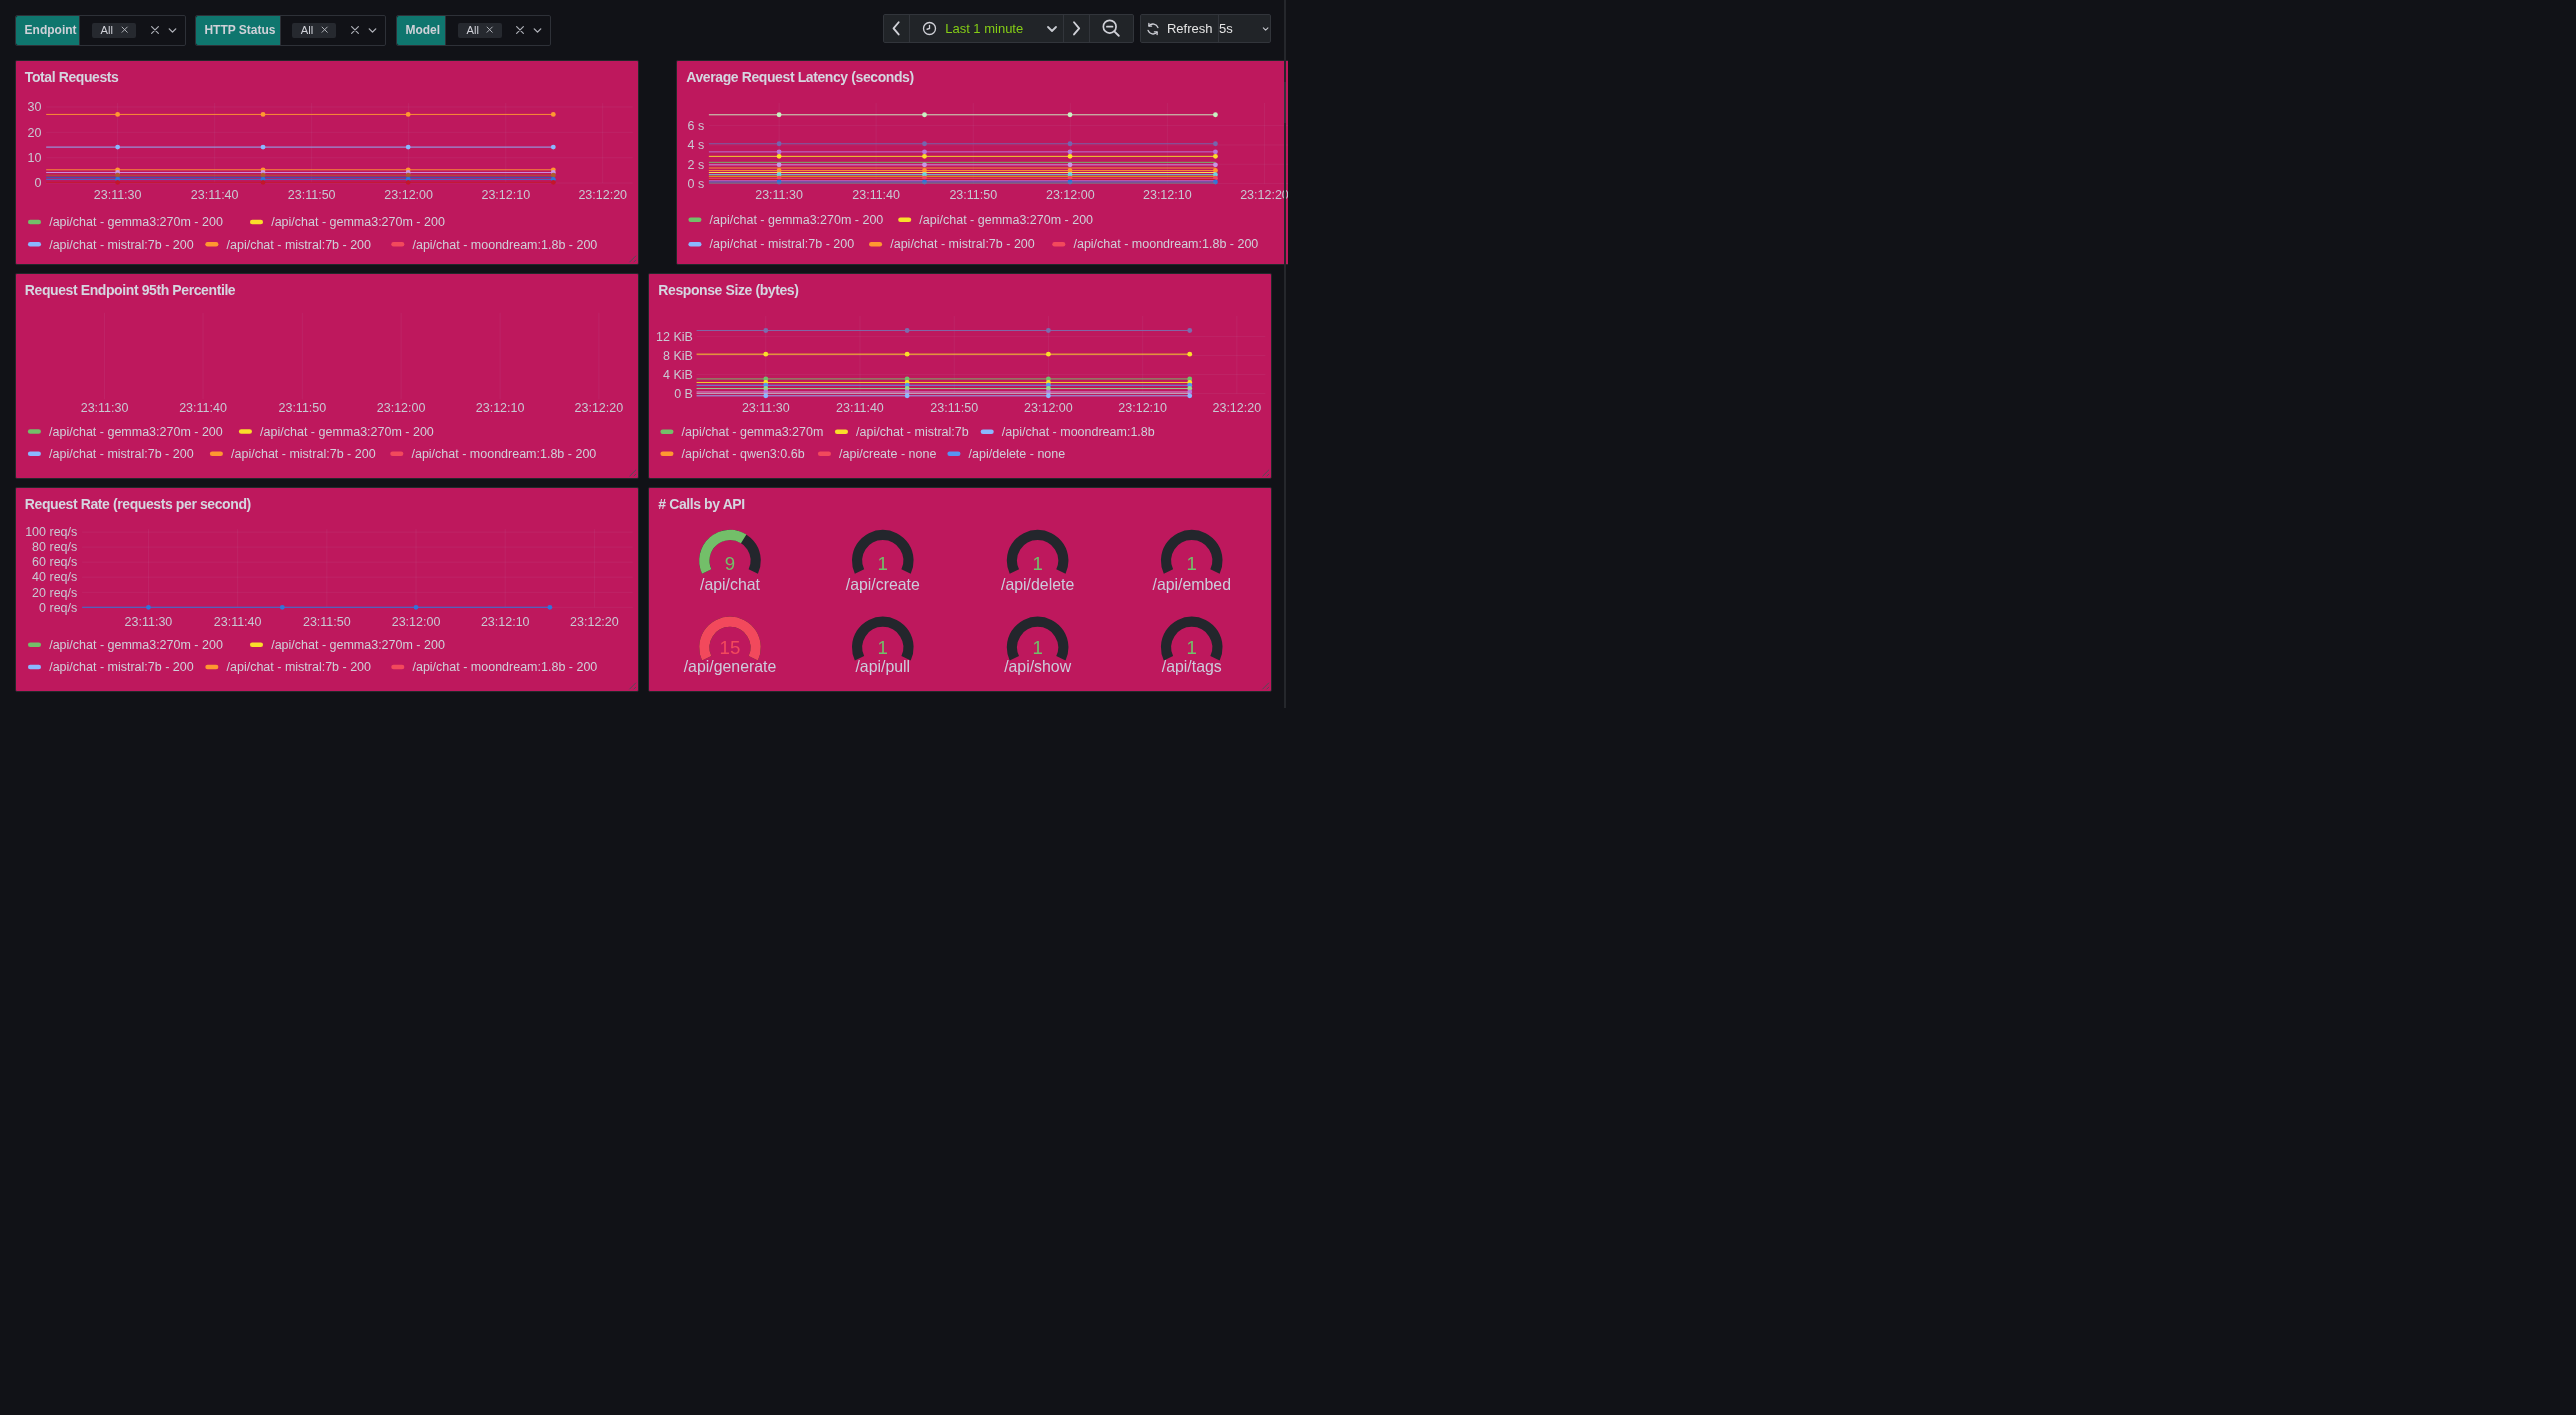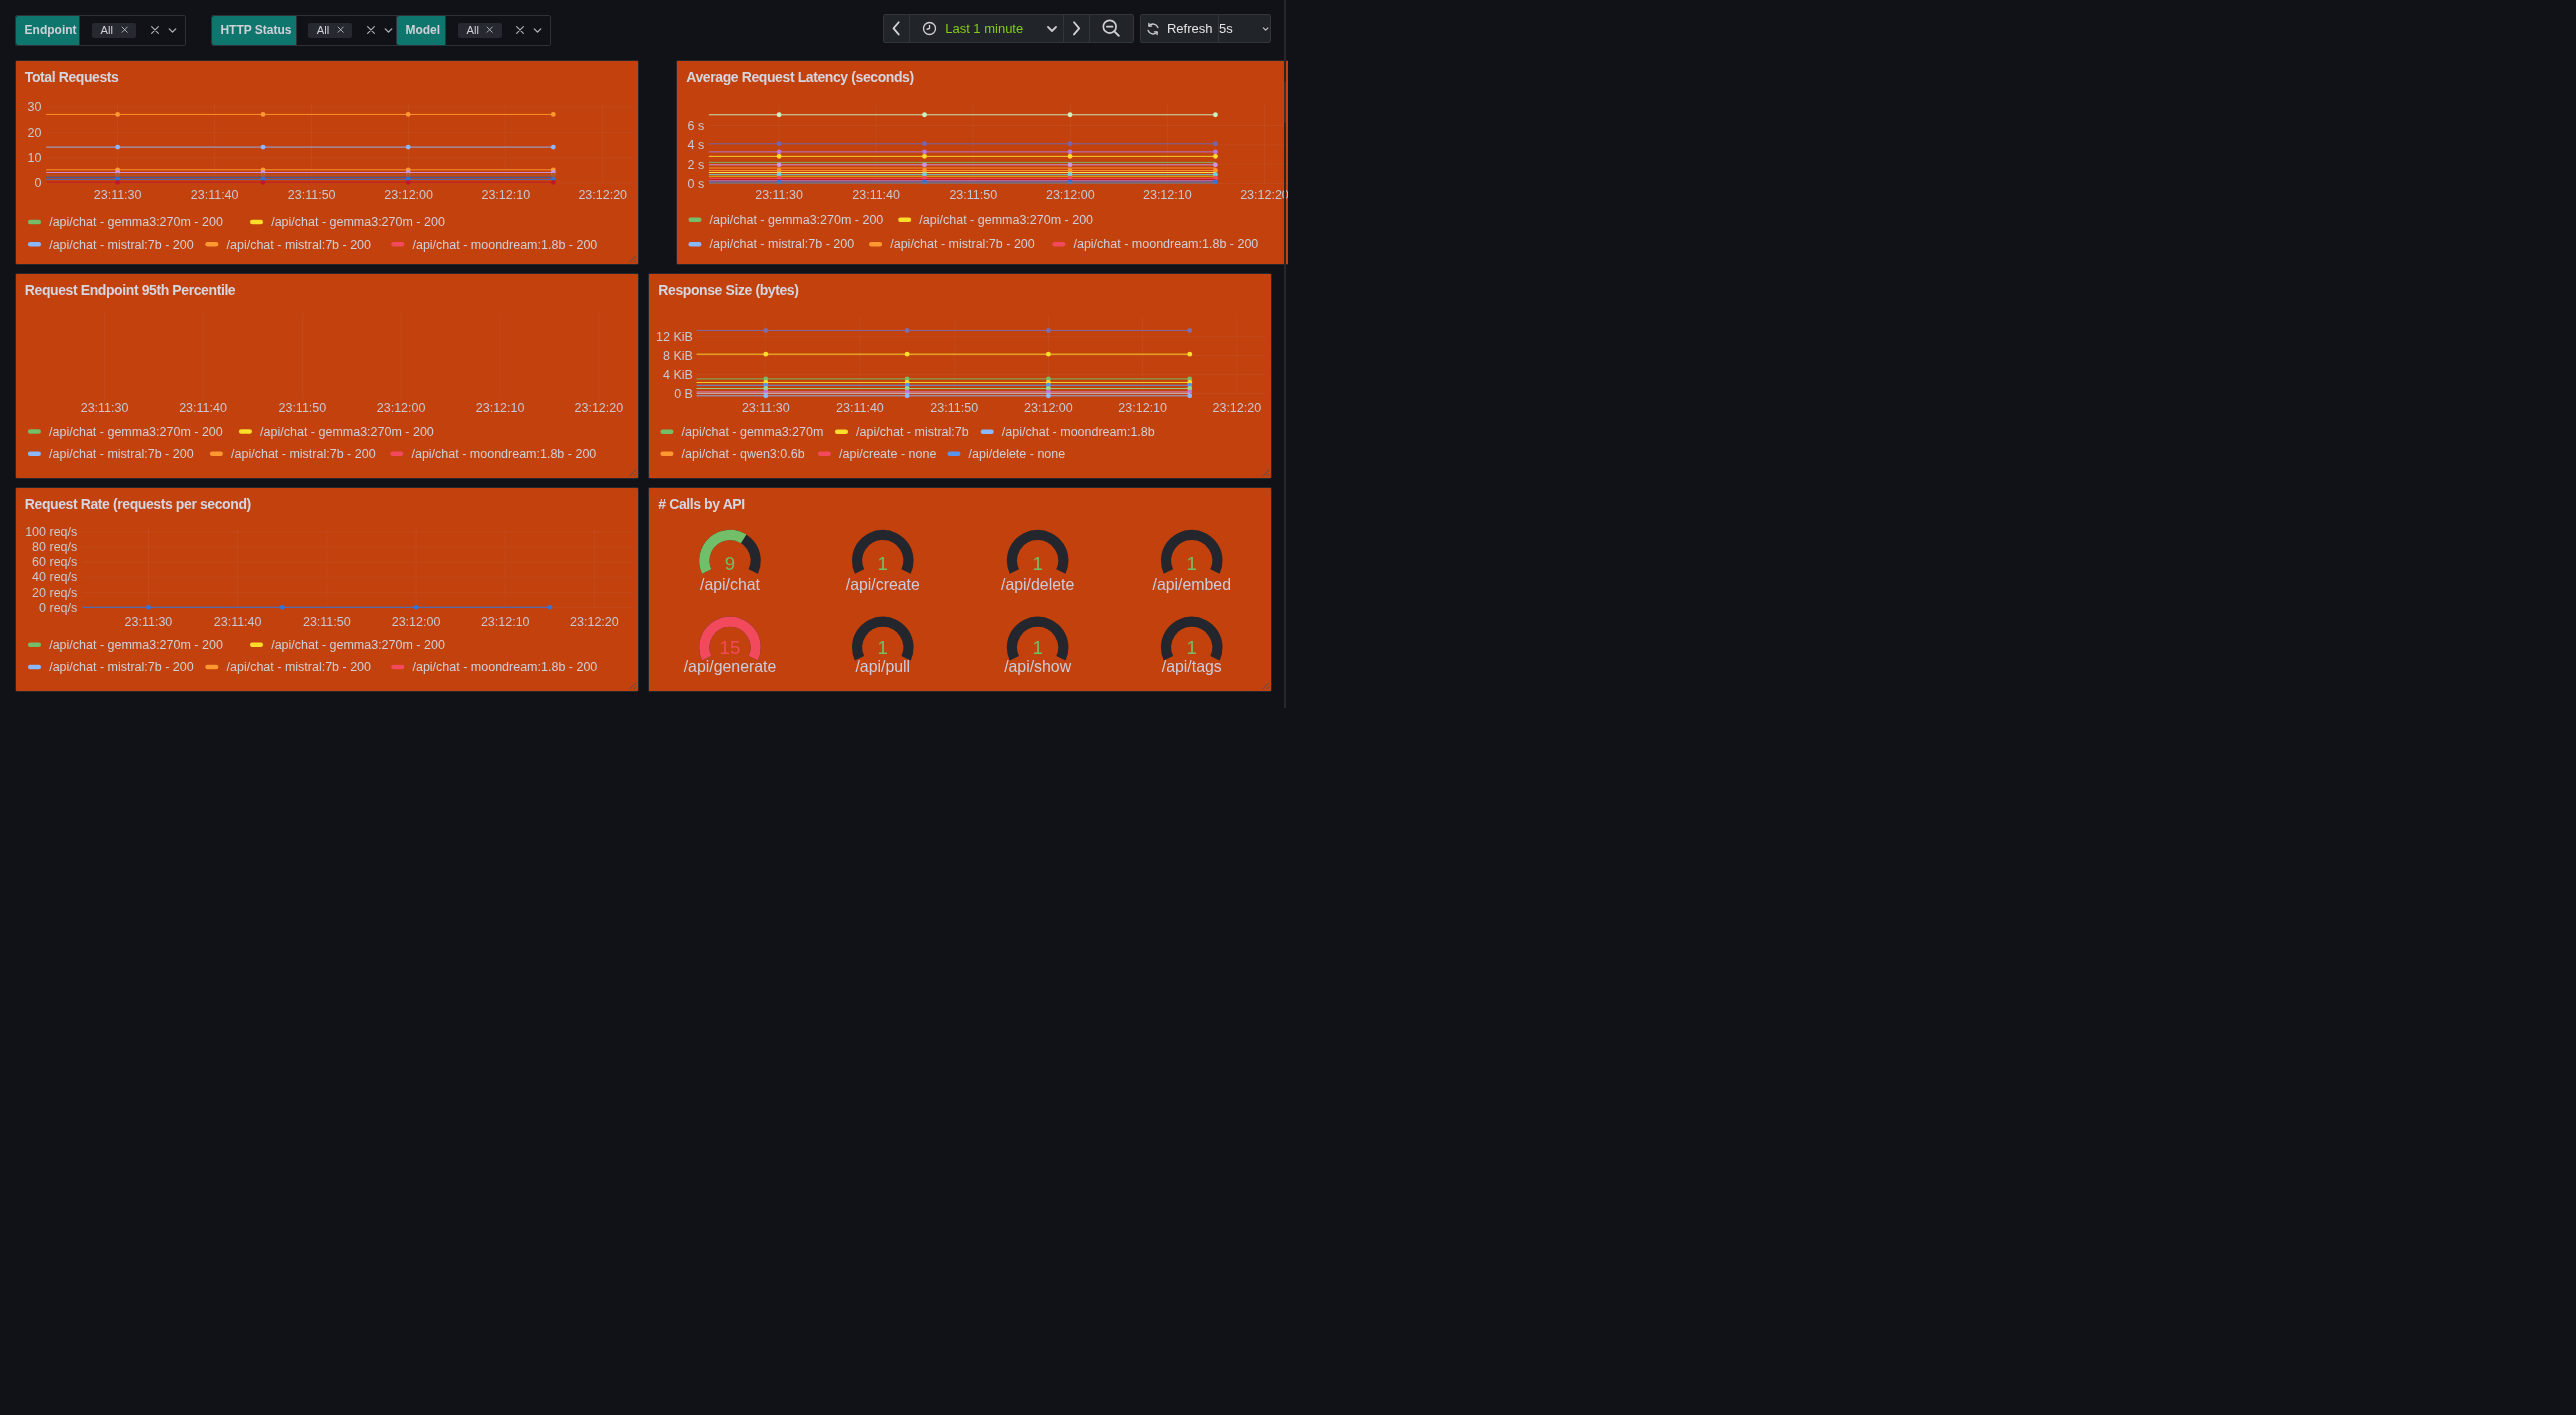--- a/index.html
+++ b/index.html
@@ -1,17 +1,17 @@
 <!DOCTYPE html>
 <html style="font-size:15px"><head>
 <meta charset="utf-8">
 <style>
 * { margin:0; padding:0; box-sizing:border-box; }
 html,body { width:1288px; height:708px; background:#111217; font-family:"Liberation Sans", sans-serif; overflow:hidden; position:relative; }
-.panel { position:absolute; background:#c2410c; border:0.9px solid #24272b; border-radius:1.9px; }
+.panel { position:absolute; background:#be185d; border:0.9px solid #24272b; border-radius:1.9px; }
 .ptitle { position:absolute; left:9.3px; top:7.5px; font-size:14px; font-weight:700; color:#d5d6e0; line-height:17px; letter-spacing:-0.4px; }
 .pchart { position:absolute; inset:0; }
 .pchart svg { position:absolute; left:0; top:0; }
 .fgroup { position:absolute; top:14.5px; height:31px; display:flex; border:0.9px solid #2e3138; border-radius:1.9px; background:#111217; }
 .flabel { background:#0f766e; color:#d0d1d8; font-size:12px; display:flex; align-items:center; padding-left:8.4px; border-right:0.9px solid #2e3138; height:100%; border-radius:1.9px 0 0 1.9px;font-weight:bold; }
 .fval { display:flex; align-items:center; height:100%; padding:0 6.5px 0 11.2px; }
 .chip { background:#26292f; border-radius:1.9px; height:15px; display:inline-flex; align-items:center; padding:0 7.5px 0 9px; gap:6.5px; }
 .chiptxt { color:#d0d1d8; font-size:11.2px; }
 .fvicons { margin-left:auto; display:inline-flex; align-items:center; gap:4.7px; }
 .fvicons svg { display:block; }
@@ -42,21 +42,21 @@
     <span class="fvicons">
         <svg width="12" height="12" viewBox="0 0 16 16">
           <path d="M3.5 3.5 L12.5 12.5 M12.5 3.5 L3.5 12.5" stroke="#aeb0b8" stroke-width="1.6" stroke-linecap="round" fill="none"></path>
         </svg>
         <svg width="13" height="13" viewBox="0 0 16 16">
           <path d="M4 6 L8 10 L12 6" stroke="#aeb0b8" stroke-width="1.7" stroke-linecap="round" stroke-linejoin="round" fill="none"></path>
         </svg>
       </span>
   </div>
 </div>
-<div class="fgroup" style="left:195px;width:191px;margin-left:16px;">
+<div class="fgroup" style="left:195px;width:191px;">
   <div class="flabel" style="width:85px;">HTTP Status</div>
   <div class="fval" style="width:105px;">
     <span class="chip">
         <span class="chiptxt">All</span>
         <svg width="9.3" height="9.3" viewBox="0 0 16 16">
           <path d="M3.5 3.5 L12.5 12.5 M12.5 3.5 L3.5 12.5" stroke="#b8bac1" stroke-width="1.6" stroke-linecap="round" fill="none"></path>
         </svg>
       </span>
     <span class="fvicons">
         <svg width="12" height="12" viewBox="0 0 16 16">

